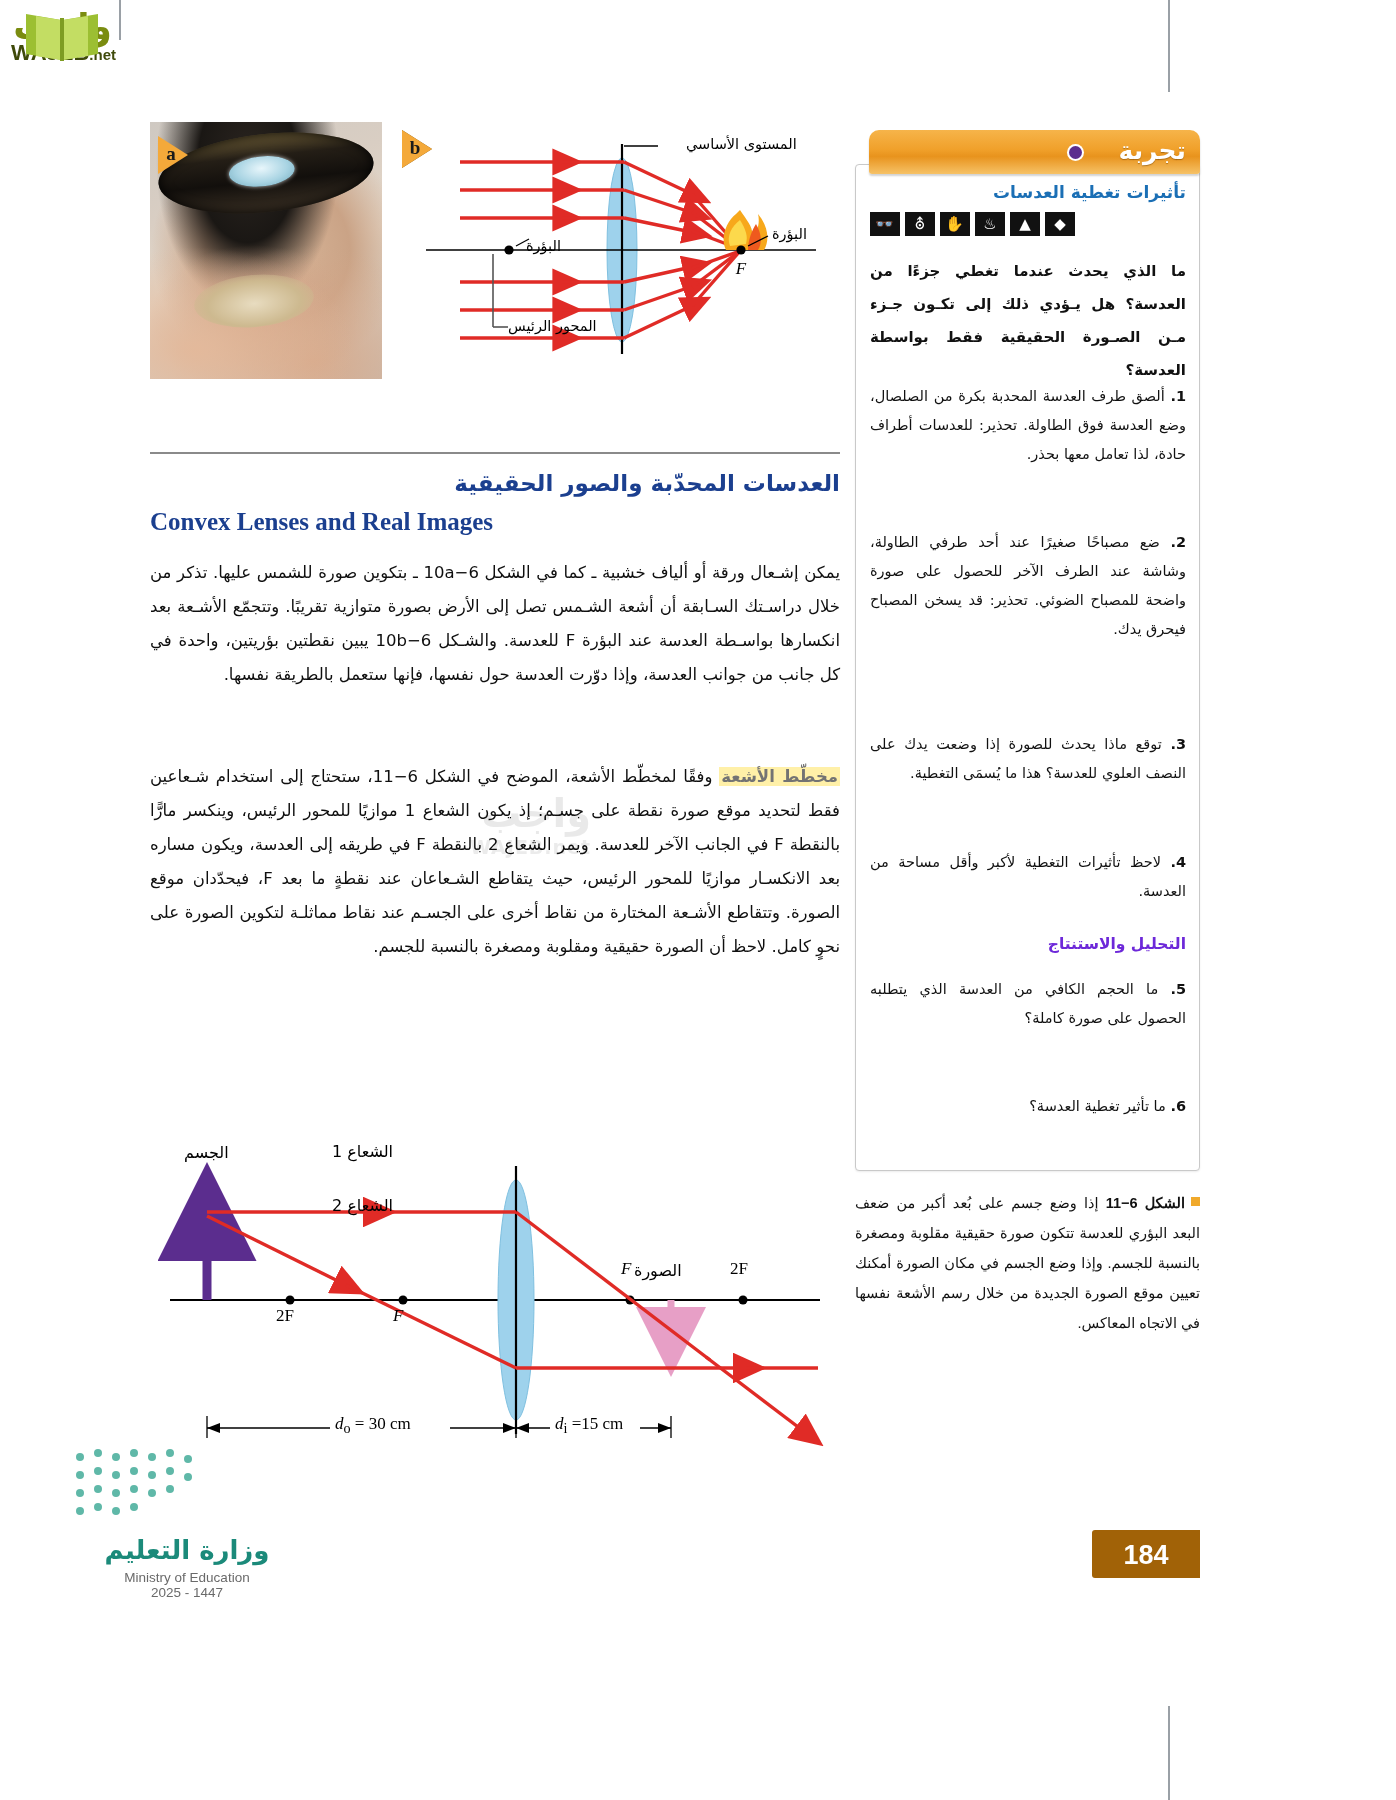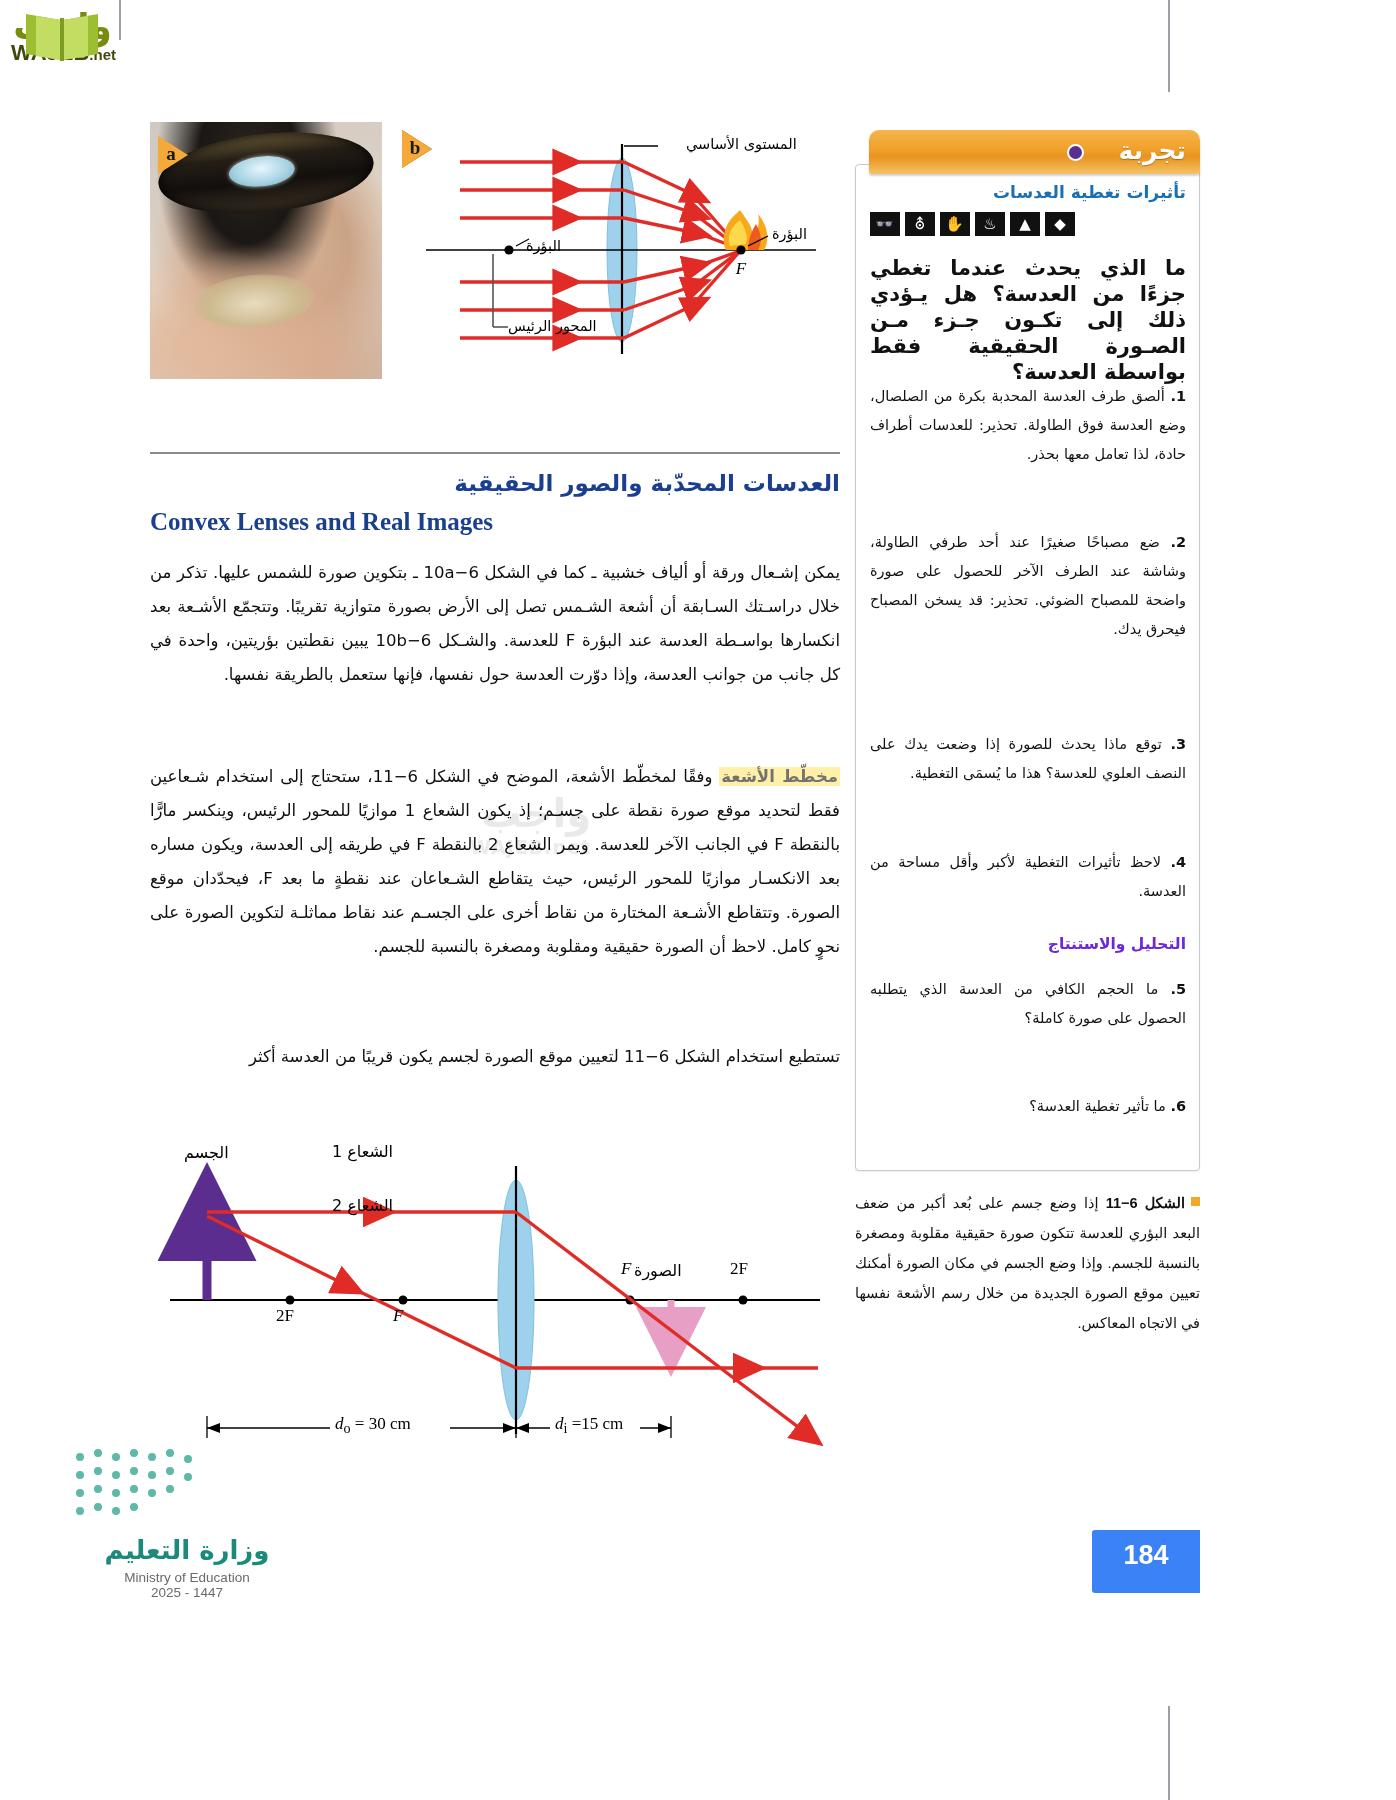--- a/index.html
+++ b/index.html
@@ -173,21 +173,21 @@
   }
   .safety .ic{
     width:30px;height:24px;background:#111;position:relative;overflow:hidden;
   }
   .safety .ic span{
     position:absolute;left:50%;top:50%;transform:translate(-50%,-50%);
     color:#fff;font-size:15px;line-height:1;
   }
   .exp-q{
     position:absolute;right:14px;width:316px;text-align:justify;text-align-last:right;
-    direction:rtl;font-size:21px;line-height:26px;color:#111;font-weight:bold;
+    direction:rtl;font-size:15px;line-height:33px;color:#111;font-weight:bold;
     font-family:"DejaVu Sans",sans-serif;
   }
   .exp-li{
     position:absolute;right:14px;width:316px;text-align:justify;text-align-last:right;
     direction:rtl;font-size:14.5px;line-height:29px;color:#111;
     font-family:"DejaVu Sans",sans-serif;
   }
   .exp-li b{font-weight:bold;}
   .exp-head2{
     position:absolute;right:14px;width:316px;text-align:right;direction:rtl;
@@ -216,22 +216,22 @@
   }
   .moe .en{
     font-size:13.5px;color:#6a6a6a;direction:ltr;margin-top:5px;
     font-family:"Liberation Sans",sans-serif;
   }
   .moe .yr{
     font-size:13.5px;color:#6a6a6a;direction:ltr;
     font-family:"Liberation Sans",sans-serif;
   }
   .pagenum{
-    position:absolute;left:1092px;top:1530px;width:108px;height:63px;
-    background:#3b82f6;border-radius:3px 0 0 3px;
+    position:absolute;left:1092px;top:1530px;width:108px;height:48px;
+    background:#a16207;border-radius:3px 0 0 3px;
   }
   .pagenum span{
     position:absolute;left:0;right:0;top:10px;text-align:center;
     color:#fff;font-size:27px;font-weight:bold;direction:ltr;
     font-family:"Liberation Sans",sans-serif;
   }
 </style>
 </head>
 <body>
 
@@ -360,21 +360,20 @@
   <div class="h-ar">العدسات المحدّبة والصور الحقيقية</div>
   <div class="h-en">Convex Lenses and Real Images</div>
 
   <div class="body p1">يمكن إشـعال ورقة أو ألياف خشبية ـ كما في الشكل 6−10a ـ بتكوين صورة للشمس عليها. تذكر من خلال دراسـتك السـابقة أن أشعة الشـمس تصل إلى الأرض بصورة متوازية تقريبًا. وتتجمّع الأشـعة بعد انكسارها بواسـطة العدسة عند البؤرة F للعدسة. والشـكل 6−10b يبين نقطتين بؤريتين، واحدة في كل جانب من جوانب العدسة، وإذا دوّرت العدسة حول نفسها، فإنها ستعمل بالطريقة نفسها.</div>
 
   <div class="body p2">
     <span class="hl">مخطّط الأشعة</span>
     <span>وفقًا لمخطّط الأشعة، الموضح في الشكل 6−11، ستحتاج إلى استخدام شـعاعين فقط لتحديد موقع صورة نقطة على جسـم؛ إذ يكون الشعاع 1 موازيًا للمحور الرئيس، وينكسر مارًّا بالنقطة F في الجانب الآخر للعدسة. ويمر الشعاع 2 بالنقطة F في طريقه إلى العدسة، ويكون مساره بعد الانكسـار موازيًا للمحور الرئيس، حيث يتقاطع الشـعاعان عند نقطةٍ ما بعد F، فيحدّدان موقع الصورة. وتتقاطع الأشـعة المختارة من نقاط أخرى على الجسـم عند نقاط مماثلـة لتكوين الصورة على نحوٍ كامل. لاحظ أن الصورة حقيقية ومقلوبة ومصغرة بالنسبة للجسم.</span>
   </div>
 
-  <div class="body p3">تستطيع استخدام الشكل 6−11 لتعيين موقع الصورة لجسم يكون قريبًا من العدسة أكثر</div>
 
   <div class="exp">
     <div class="exp-body"></div>
 
     <div class="exp-banner">
       <div class="ttl">تجربة</div>
       <div class="dot"></div>
     </div>
 
     <div class="exp-sub">تأثيرات تغطية العدسات</div>

